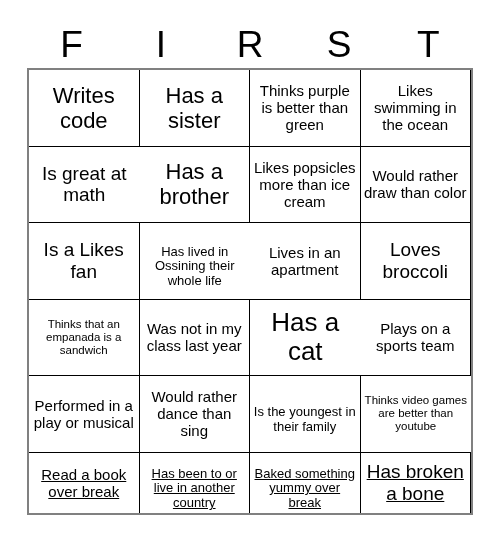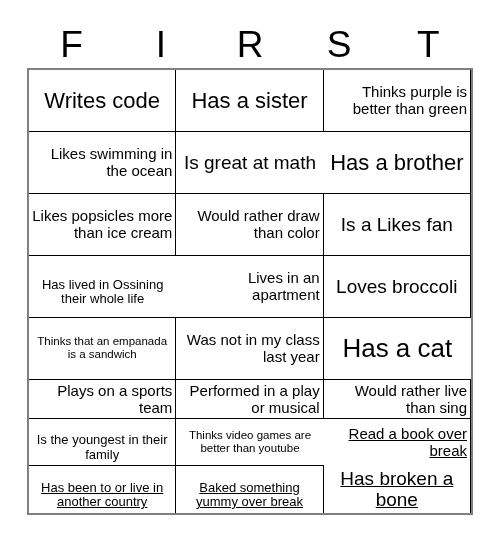--- a/index.html
+++ b/index.html
@@ -46,21 +46,21 @@
   }
 
   
   #grid {
     position: absolute;
     left: 27px;
     top: 68px;
     width: 446px;
     height: 447px;
     display: grid;
-    grid-template-columns: repeat(3, 1fr);
+    grid-template-columns: repeat(4, 1fr);
     grid-template-rows: repeat(5, 1fr);
     border-top: 2px solid #808080;
     border-left: 2px solid #808080;
     border-right: 2px solid #808080;
     border-bottom: 2px solid #808080;
     box-sizing: border-box;
     background: #ffffff;
   }
   .cell {
     border-right: 1px solid #000000;
@@ -85,21 +85,21 @@
     display: block;
     width: 100%;
     line-height: 1.14;
     word-wrap: break-word;
   }
 
   
   .sz-xl .cell-text { font-size: 26px; }
   .sz-lg .cell-text { font-size: 22px; }
   .sz-md .cell-text { font-size: 19px; }
-  .sz-sm .cell-text { font-size: 15px; text-align: right; }
+  .sz-sm .cell-text { font-size: 15px; }
   .sz-xs .cell-text { font-size: 13px; margin-top: 12px; }
   .sz-xxs .cell-text { font-size: 11.5px; }
 </style>
 </head>
 <body>
 
 <div id="card">
 
   <div id="header-row">
       <div class="header-letter">F</div>
@@ -155,21 +155,21 @@
       <div class="cell sz-xl">
         <span class="cell-text">Has a cat</span>
       </div>
       <div class="cell sz-sm">
         <span class="cell-text">Plays on a sports team</span>
       </div>
       <div class="cell sz-sm">
         <span class="cell-text">Performed in a play or musical</span>
       </div>
       <div class="cell sz-sm">
-        <span class="cell-text">Would rather live than sing</span>
+        <span class="cell-text">Would rather dance than sing</span>
       </div>
       <div class="cell sz-xs">
         <span class="cell-text">Is the youngest in their family</span>
       </div>
       <div class="cell sz-xxs">
         <span class="cell-text">Thinks video games are better than youtube</span>
       </div>
       <div class="cell sz-sm">
         <span class="cell-text">Read a book over break</span>
       </div>

